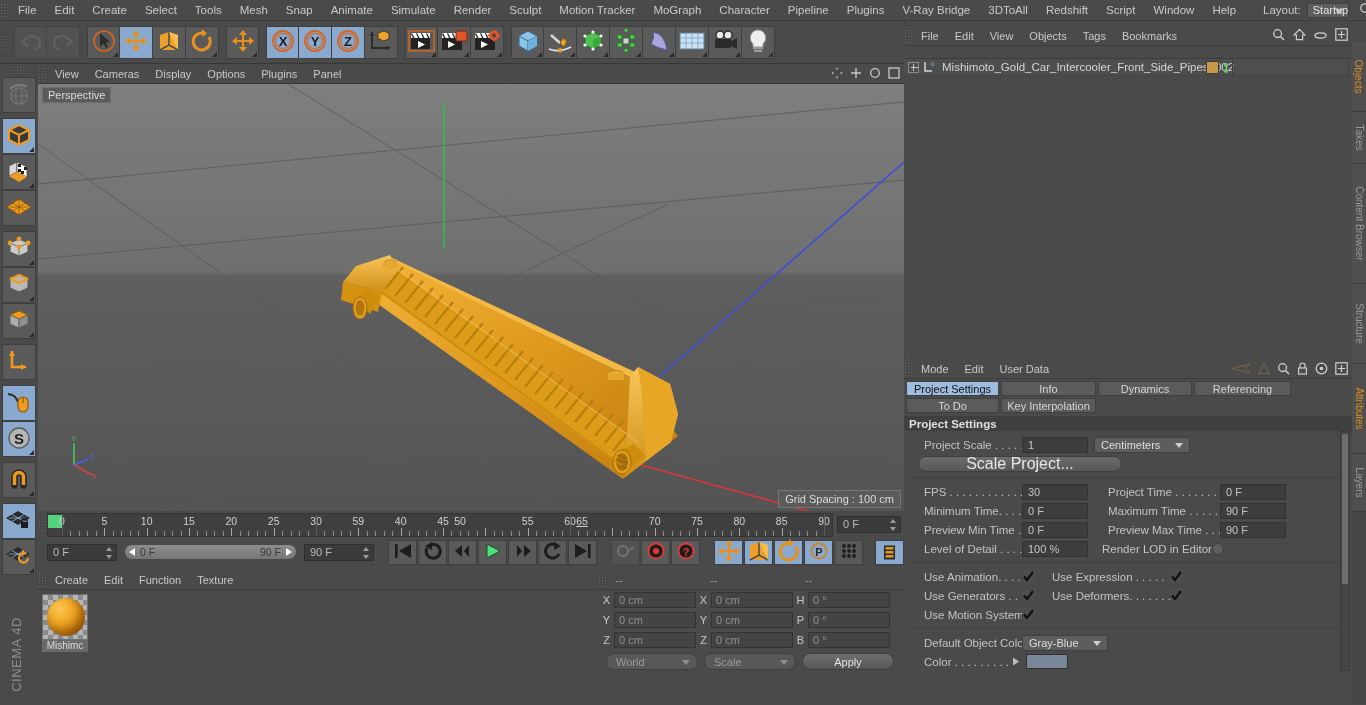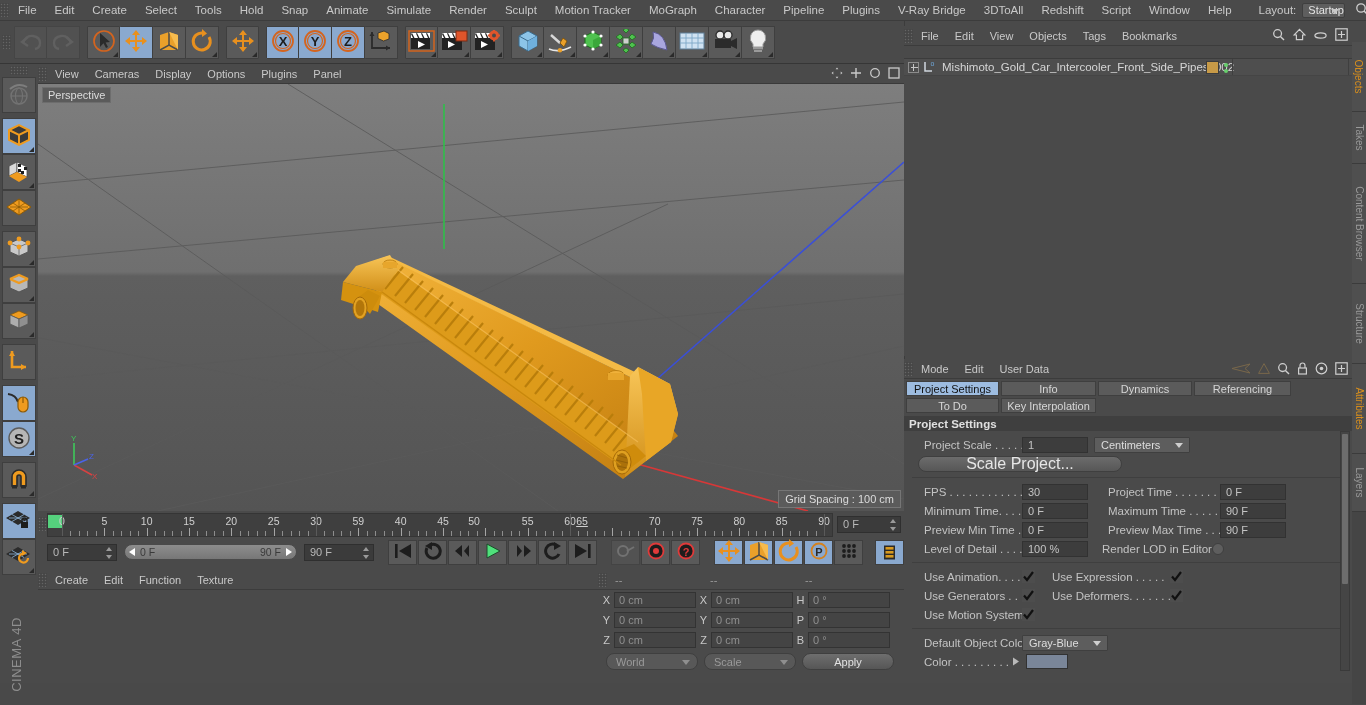--- a/index.html
+++ b/index.html
@@ -284,21 +284,21 @@
 <div class="app">
 
   <div class="menubar">
     <div class="gripper"></div>
     <div id="menubar-items" style="display:flex;align-items:center;">
         <div class="mi">File</div>
         <div class="mi">Edit</div>
         <div class="mi">Create</div>
         <div class="mi">Select</div>
         <div class="mi">Tools</div>
-        <div class="mi">Hold</div>
+        <div class="mi">Mesh</div>
         <div class="mi">Snap</div>
         <div class="mi">Animate</div>
         <div class="mi">Simulate</div>
         <div class="mi">Render</div>
         <div class="mi">Sculpt</div>
         <div class="mi">Motion Tracker</div>
         <div class="mi">MoGraph</div>
         <div class="mi">Character</div>
         <div class="mi">Pipeline</div>
         <div class="mi">Plugins</div>
@@ -959,21 +959,21 @@
           <div class="num" style="left: 56.3333px;">5</div>
           <div class="num" style="left: 98.6667px;">10</div>
           <div class="num" style="left: 141px;">15</div>
           <div class="num" style="left: 183.333px;">20</div>
           <div class="num" style="left: 225.667px;">25</div>
           <div class="num" style="left: 268px;">30</div>
           <div class="maj" style="left: 268px;"></div>
           <div class="num" style="left: 310.333px;">59</div>
           <div class="num" style="left: 352.667px;">40</div>
           <div class="num" style="left: 395px;">45</div>
-          <div class="num" style="left: 426px;">50</div>
+          <div class="num" style="left: 412px;">50</div>
           <div class="num" style="left: 479.667px;">55</div>
           <div class="num" style="left: 522px;">60</div>
           <div class="maj" style="left: 522px;"></div>
           <div class="num" style="left: 534px; text-decoration: underline;">65</div>
           <div class="num" style="left: 606.667px;">70</div>
           <div class="num" style="left: 649px;">75</div>
           <div class="num" style="left: 691.333px;">80</div>
           <div class="num" style="left: 733.667px;">85</div>
           <div class="num" style="left: 776px;">90</div>
           <div class="maj" style="left: 776px;"></div>
@@ -1139,20 +1139,28 @@
 
   <div class="matwrap">
     <div class="mmenu">
       <div class="gripper"></div>
       <div id="mat-menu-items" style="display:flex;">
           <div class="mi">Create</div>
           <div class="mi">Edit</div>
           <div class="mi">Function</div>
           <div class="mi">Texture</div>
         </div>
+    </div>
+    <div class="matbody">
+      <div class="matchip">
+        <div class="matsw">
+            <div class="ball"></div>
+          </div>
+        <div class="matname">Mishimc</div>
+      </div>
     </div>
   </div>
 
   <div class="coordwrap">
     <div class="cmenu">
       <div class="gripper"></div>
       <span class="dash">--</span>
       <span class="dash">--</span>
       <span class="dash">--</span>
     </div>

